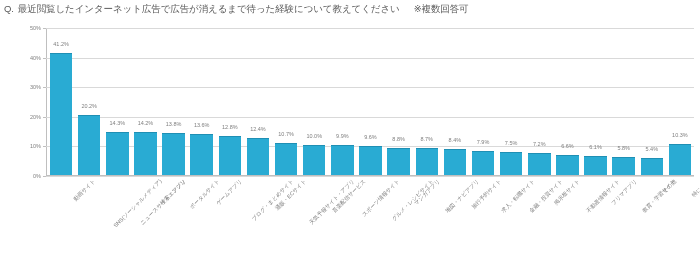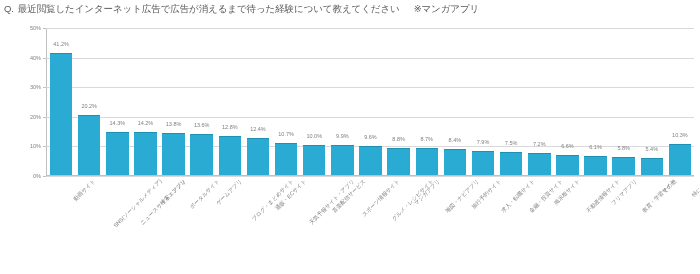--- a/index.html
+++ b/index.html
@@ -81,21 +81,21 @@
     text-align:right;
     direction:ltr;
   }
 </style>
 </head>
 <body>
 
 <div id="chart-root">
 
   <div class="title">
-    <span class="q">Q.</span><span>最近閲覧したインターネット広告で広告が消えるまで待った経験について教えてください</span><span class="sub">※マンガアプリ</span>
+    <span class="q">Q.</span><span>最近閲覧したインターネット広告で広告が消えるまで待った経験について教えてください</span><span class="sub">※複数回答可</span>
   </div>
 
   <div class="plot">
     <div class="axis-y-line"></div>
     <div class="axis-x-line"></div>
     <div id="grid-layer">
         <div class="gridline" style="top: 100%;"></div>
         <div class="tick-mark" style="top: 100%;"></div>
         <div class="ylabel" style="top: 100%;">0%</div>
         <div class="gridline" style="top: 80%;"></div>

